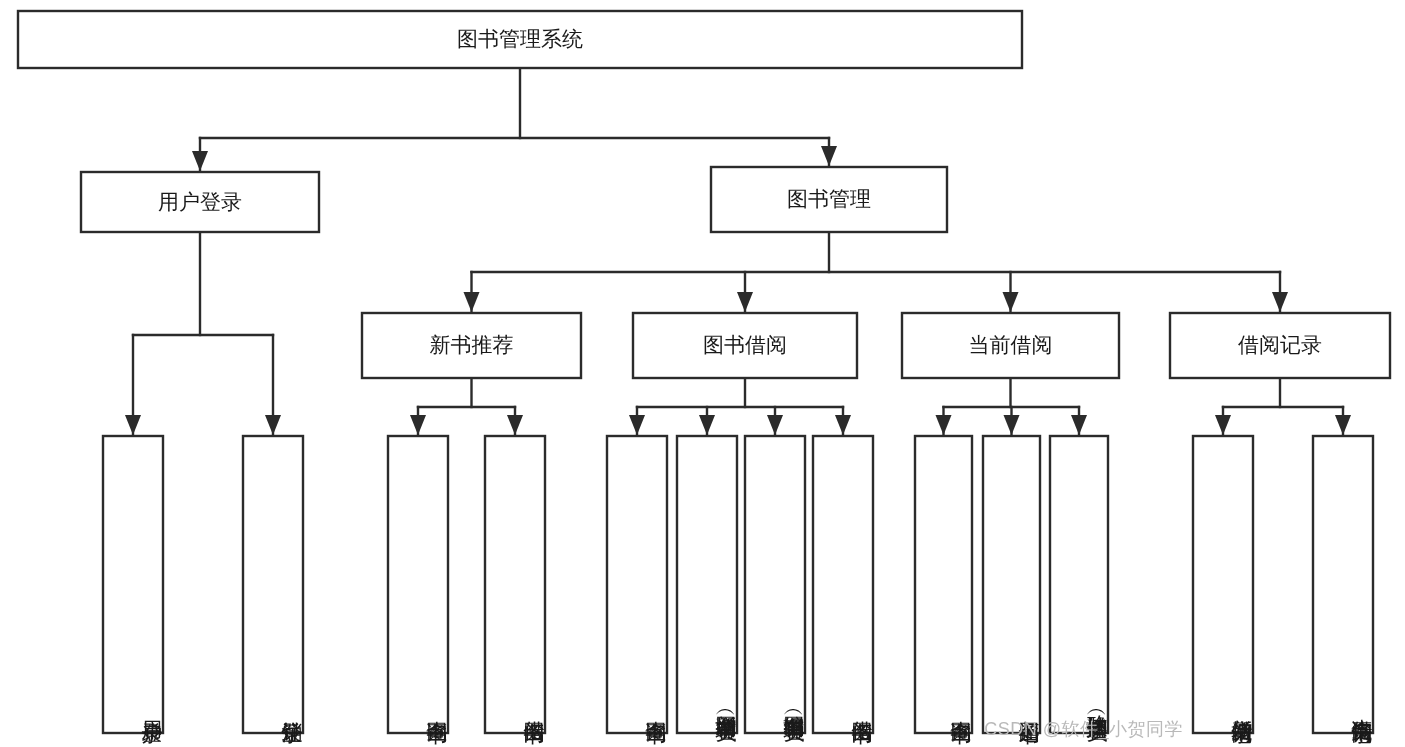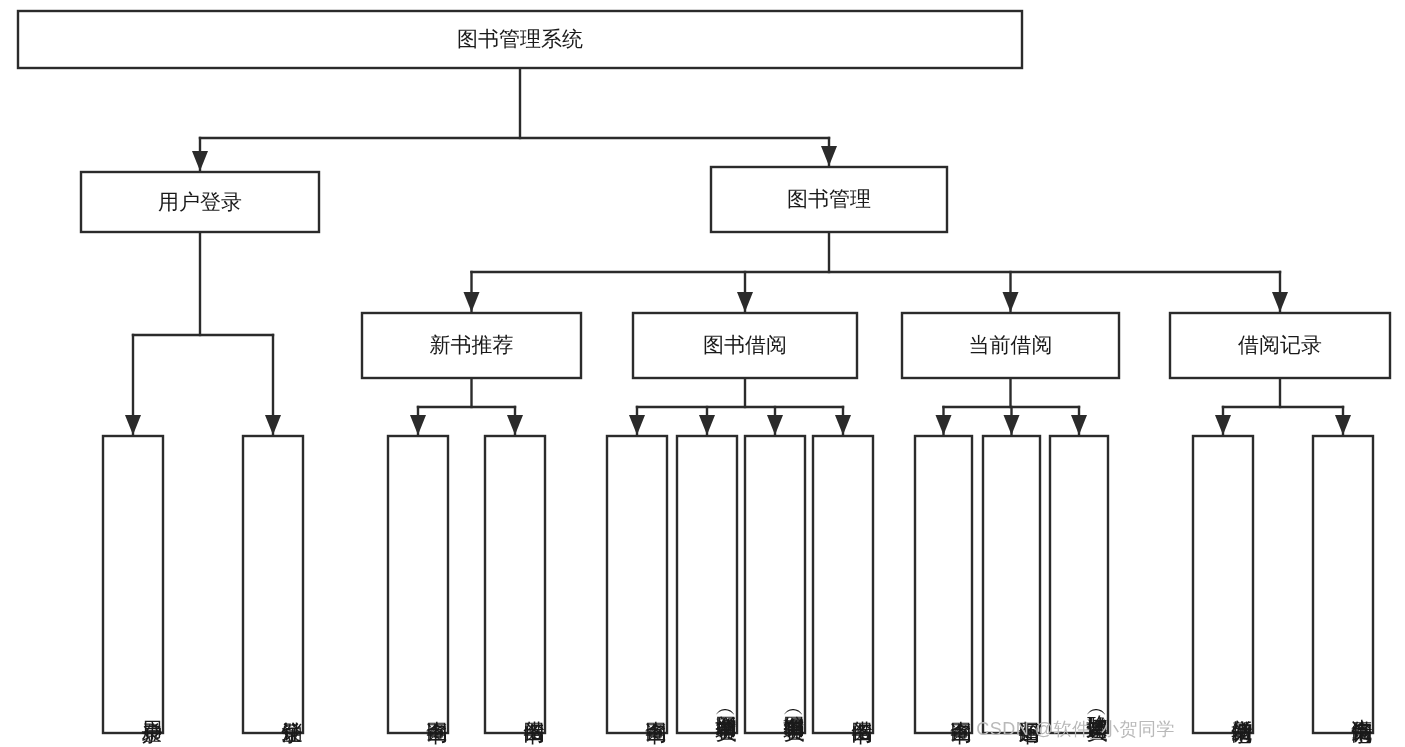--- a/index.html
+++ b/index.html
@@ -63,21 +63,21 @@
     letter-spacing: 1px;
     display: flex;
     align-items: flex-start;
     justify-content: center;
     white-space: nowrap;
     pointer-events: none;
     user-select: none;
   }
   .watermark {
     position: absolute;
-    right: 16px;
+    right: 8px;
     bottom: 6px;
     font-family: "Liberation Sans", "DejaVu Sans", sans-serif;
     font-size: 18px;
     color: #b9b9b9;
     letter-spacing: 0.5px;
     user-select: none;
     white-space: nowrap;
   }
 </style>
 </head>

